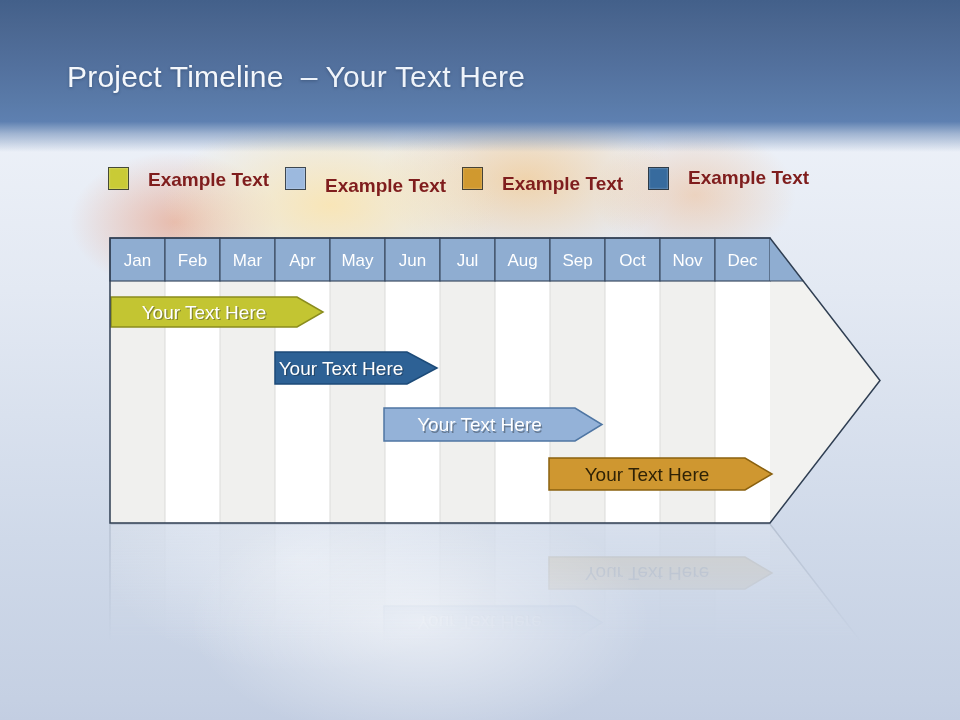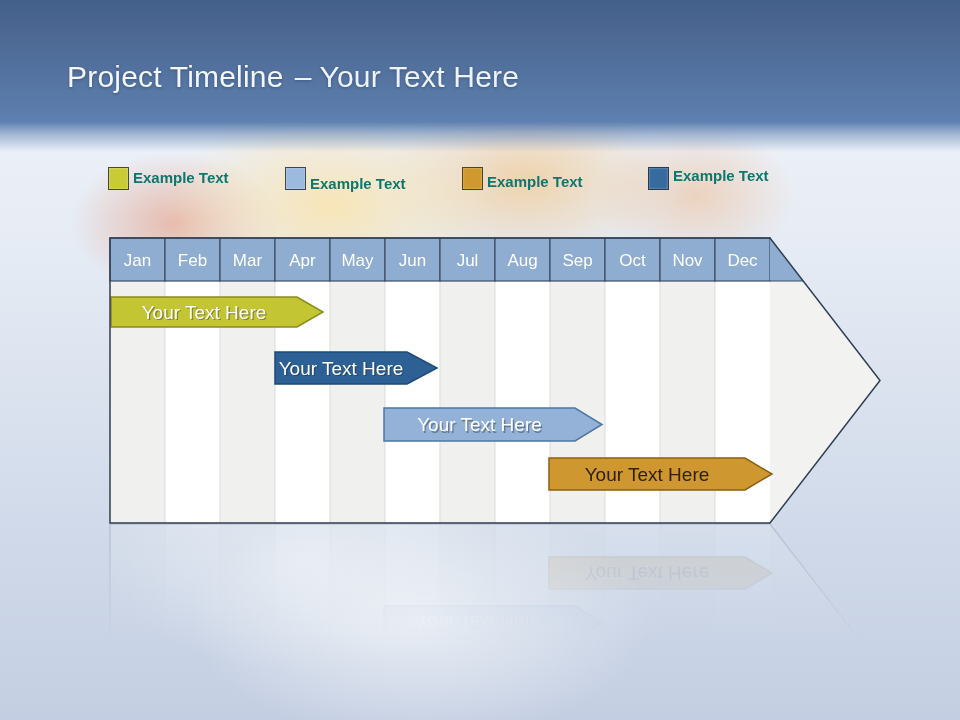--- a/index.html
+++ b/index.html
@@ -18,31 +18,31 @@
       radial-gradient(140px  95px at 695px 195px, rgba(240,170,110,.40), rgba(240,170,110,0) 72%),
       radial-gradient(320px 170px at 420px 620px, rgba(255,255,255,.60), rgba(255,255,255,0) 72%),
       radial-gradient(260px 150px at 300px 560px, rgba(246,248,251,.45), rgba(246,248,251,0) 75%);}
   
   .bg-header{position:absolute;left:0;top:0;width:960px;height:152px;
     background:linear-gradient(180deg,#43608a 0%,#4b6791 18%,#53719e 45%,#5a7ba9 68%,#5e80b1 80%,rgba(98,131,178,.55) 88%,rgba(120,150,193,0) 100%);}
 
   .title{position:absolute;left:67px;top:60px;white-space:nowrap;color:#f4f7fb;
     font-size:30px;letter-spacing:.2px;text-shadow:0 1px 3px rgba(20,35,60,.35);}
   .title .t-bold{font-weight:normal;}
-  .title .t-rest{font-weight:normal;margin-left:11px;color:#eef3fa;}
+  .title .t-rest{font-weight:normal;margin-left:17px;color:#eef3fa;}
 
   .legend{position:absolute;left:0;top:167px;width:960px;height:30px;}
   .legend-item{position:absolute;display:flex;align-items:flex-start;}
   .legend-item:nth-child(1){left:108px;}
   .legend-item:nth-child(2){left:285px;}
   .legend-item:nth-child(3){left:462px;}
   .legend-item:nth-child(4){left:648px;}
   .legend-swatch{width:19px;height:21px;border:1px solid rgba(45,50,55,.85);
     box-shadow:inset 0 0 2px rgba(255,255,255,.5);flex:none;}
-  .legend-label{margin-left:4px;font-size:15px;font-weight:bold;color:#0f766e;margin-top:2px;}
+  .legend-label{margin-left:19px;font-size:19px;font-weight:bold;color:#7f1d1d;margin-top:2px;}
   .legend-item:nth-child(2) .legend-label{margin-top:8px;}
   .legend-item:nth-child(3) .legend-label{margin-top:6px;}
   .legend-item:nth-child(4) .legend-label{margin-top:0px;}
 
   .tl-wrap{position:absolute;left:0;top:230px;width:960px;height:300px;}
   .tl-reflect{position:absolute;left:0;top:517px;width:960px;height:300px;
     transform:scaleY(-1);opacity:.17;
     -webkit-mask-image:linear-gradient(180deg,rgba(0,0,0,0) 0%,rgba(0,0,0,0) 58%,rgba(0,0,0,.9) 97%);
     mask-image:linear-gradient(180deg,rgba(0,0,0,0) 0%,rgba(0,0,0,0) 58%,rgba(0,0,0,.9) 97%);}
   svg{display:block;}

